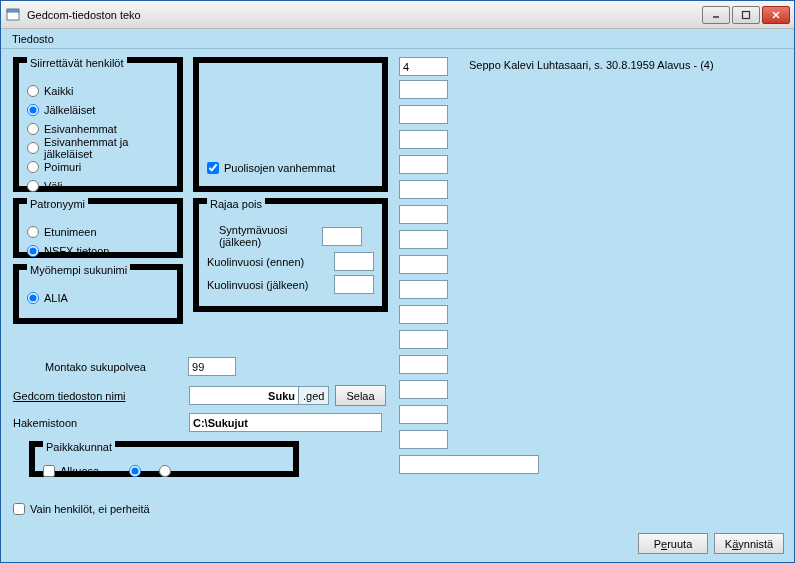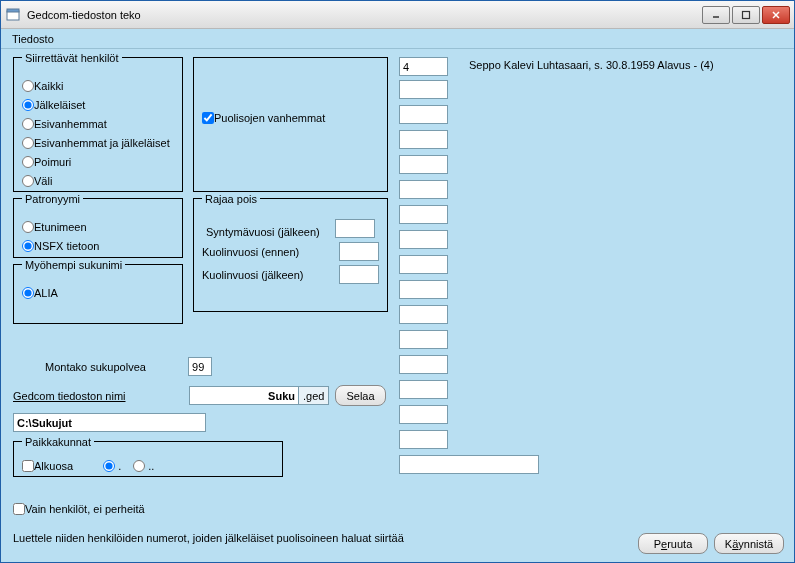--- a/index.html
+++ b/index.html
@@ -7,28 +7,28 @@
 .window { width: 795px; height: 563px; border: 1px solid #1f5fa8; background: #fff; display: flex; flex-direction: column; }
 .titlebar { height: 28px; background: linear-gradient(#f7f7f7,#dcdcdc); border-bottom: 1px solid #b8b8b8; display: flex; align-items: center; padding: 0 4px; }
 .title-icon { width: 16px; height: 16px; margin-right: 6px; display:flex; align-items:center; justify-content:center; }
 .title-text { flex: 1; color: #000; }
 .winbtns { display: flex; gap: 2px; }
 .winbtn { width: 28px; height: 18px; border: 1px solid #7a7a7a; background: linear-gradient(#f3f3f3,#d8d8d8); border-radius: 2px; display: flex; align-items: center; justify-content: center; font-size: 10px; color:#333; }
 .winbtn.close { background: linear-gradient(#e87a6a,#c83a2a); color: #fff; border-color: #9a2a1a; }
 .menubar { height: 20px; background: #b9dff2; border-bottom: 1px solid #98c0d4; display: flex; align-items: center; padding: 0 5px; }
 .menuitem { padding: 2px 6px; }
 .client { flex: 1; background: #b9dff2; position: relative; padding: 8px; }
-fieldset { border: 1px solid #000000; border-radius: 0; padding: 6px 8px 8px 8px; margin: 0; background: #b9dff2; }
+fieldset { border: 6px solid #000000; border-radius: 0; padding: 6px 8px 8px 8px; margin: 0; background: #b9dff2; }
 fieldset > .legend { position: relative; top: -12px; background: #b9dff2; padding: 0 3px; display: inline-block; margin-bottom: -6px; }
-.radio-row, .check-row { display: flex; align-items: center; height: 18px; margin: 1px 0; }
+.radio-row, .check-row { display: flex; align-items: center; gap: 5px; height: 18px; margin: 1px 0; }
 input[type=radio], input[type=checkbox] { margin: 0; width: 12px; height: 12px; }
 .txt { border: 1px solid #7a9cad; background: #fff; height: 19px; padding: 1px 3px; font-size: 11px; }
 .txt.right { text-align: right; }
 .txt.bold { font-weight: bold; }
-.btn { background: linear-gradient(#f8f8f8,#e0e0e0); border: 1px solid #8a8a8a; border-radius: 8px; height: 21px; padding: 0 10px; display: inline-flex; align-items: center; justify-content: center; }
+.btn { background: linear-gradient(#f8f8f8,#e0e0e0); border: 1px solid #8a8a8a; border-radius: 0; height: 21px; padding: 0 10px; display: inline-flex; align-items: center; justify-content: center; }
 .btn u { text-decoration: underline; }
 .ext { border: 1px solid #7a9cad; background: #e8f2f8; height: 19px; padding: 1px 4px; display:inline-flex; align-items:center; border-left:0; }
 .label { display: inline-block; }
 .col-left { position: absolute; left: 12px; top: 8px; width: 170px; }
 .col-mid  { position: absolute; left: 192px; top: 8px; width: 195px; }
 .col-fields { position: absolute; left: 398px; top: 8px; width: 50px; }
 .info { position: absolute; left: 468px; top: 10px; }
 .fields-stack .txt { width: 49px; display:block; margin-bottom: 6px; }
 .fields-stack .txt:first-child { margin-bottom: 4px; }
 .row { display:flex; align-items:center; }
@@ -115,63 +115,64 @@
       <fieldset style="margin-top:6px; height:60px;">
         <span class="legend">Myöhempi sukunimi</span>
         <div class="radio-row">
             <input type="radio" name="sur" checked="" style="">
             <span>ALIA</span>
           </div>
       </fieldset>
     </div>
 
     <div class="col-mid">
-      <fieldset style="height:135px; display:flex; align-items:center;">
+      <fieldset style="height:135px; display:flex; align-items:flex-end;">
         <div class="check-row" style="margin-top:-10px;">
           <input type="checkbox" checked="" style="">
           <span>Puolisojen vanhemmat</span>
         </div>
       </fieldset>
 
       <fieldset style="margin-top:6px; height:114px;">
         <span class="legend">Rajaa pois</span>
-        <div class="row" style="justify-content:space-between; margin:2px 4px;align-items:flex-end;">
+        <div class="row" style="justify-content:space-between; margin:2px 12px;">
           <span>Syntymävuosi (jälkeen)</span>
           <input class="txt" style="width: 40px;">
         </div>
         <div class="row" style="justify-content:space-between; margin:4px 0;">
           <span>Kuolinvuosi (ennen)</span>
           <input class="txt" style="width: 40px;">
         </div>
         <div class="row" style="justify-content:space-between; margin:4px 0;">
           <span>Kuolinvuosi (jälkeen)</span>
           <input class="txt" style="width: 40px;">
         </div>
       </fieldset>
 
       <div style="height:46px;"></div>
     </div>
 
     <div style="position:absolute; left:12px; top:308px;">
       <span class="label" style="width:172px;padding-left:32px;">Montako sukupolvea</span>
-      <input class="txt" style="width: 24px;" value="99">
+      <input class="txt" style="width: 48px;" value="99">
     </div>
 
     <div style="position:absolute; left:12px; top:336px;" class="row">
       <span class="label" style="width:176px;text-decoration:underline;">Gedcom tiedoston nimi</span>
       <input class="txt right bold" style="width: 110px;" value="Suku">
       <span class="ext">.ged</span>
       <button class="btn" style="margin-left:6px;">Selaa</button>
     </div>
 
     <div style="position:absolute; left:12px; top:364px;" class="row">
+      <span class="label" style="width:176px;">Hakemistoon</span>
       <input class="txt bold" style="width: 193px;" value="C:\Sukujut">
     </div>
 
-    <fieldset style="position:absolute; left:12px; top:392px; width:270px; height:36px;">
+    <fieldset style="position:absolute; left:28px; top:392px; width:270px; height:36px;">
       <span class="legend">Paikkakunnat</span>
       <div class="row" style="gap:30px; margin-top:-4px;">
         <div class="check-row">
             <input type="checkbox" style="">
             <span>Alkuosa</span>
           </div>
         <div class="radio-row" style="gap:12px;">
           <span class="row" style="gap:3px;">
               <input type="radio" name="pl" checked="" style="">
               <span>.</span>
@@ -184,21 +185,20 @@
       </div>
     </fieldset>
 
     <div style="position:absolute; left:12px; top:450px;" class="row">
       <div class="check-row" style="width:210px;">
           <input type="checkbox" style="">
           <span>Vain henkilöt, ei perheitä</span>
         </div>
     </div>
 
-    <div class="hint">Luettele niiden henkilöiden numerot, joiden jälkeläiset puolisoineen haluat siirtää</div>
 
     <div class="col-fields fields-stack">
       <input class="txt" value="4" style="">
       <input class="txt" style="">
       <input class="txt" style="">
       <input class="txt" style="">
       <input class="txt" style="">
       <input class="txt" style="">
       <input class="txt" style="">
       <input class="txt" style="">

